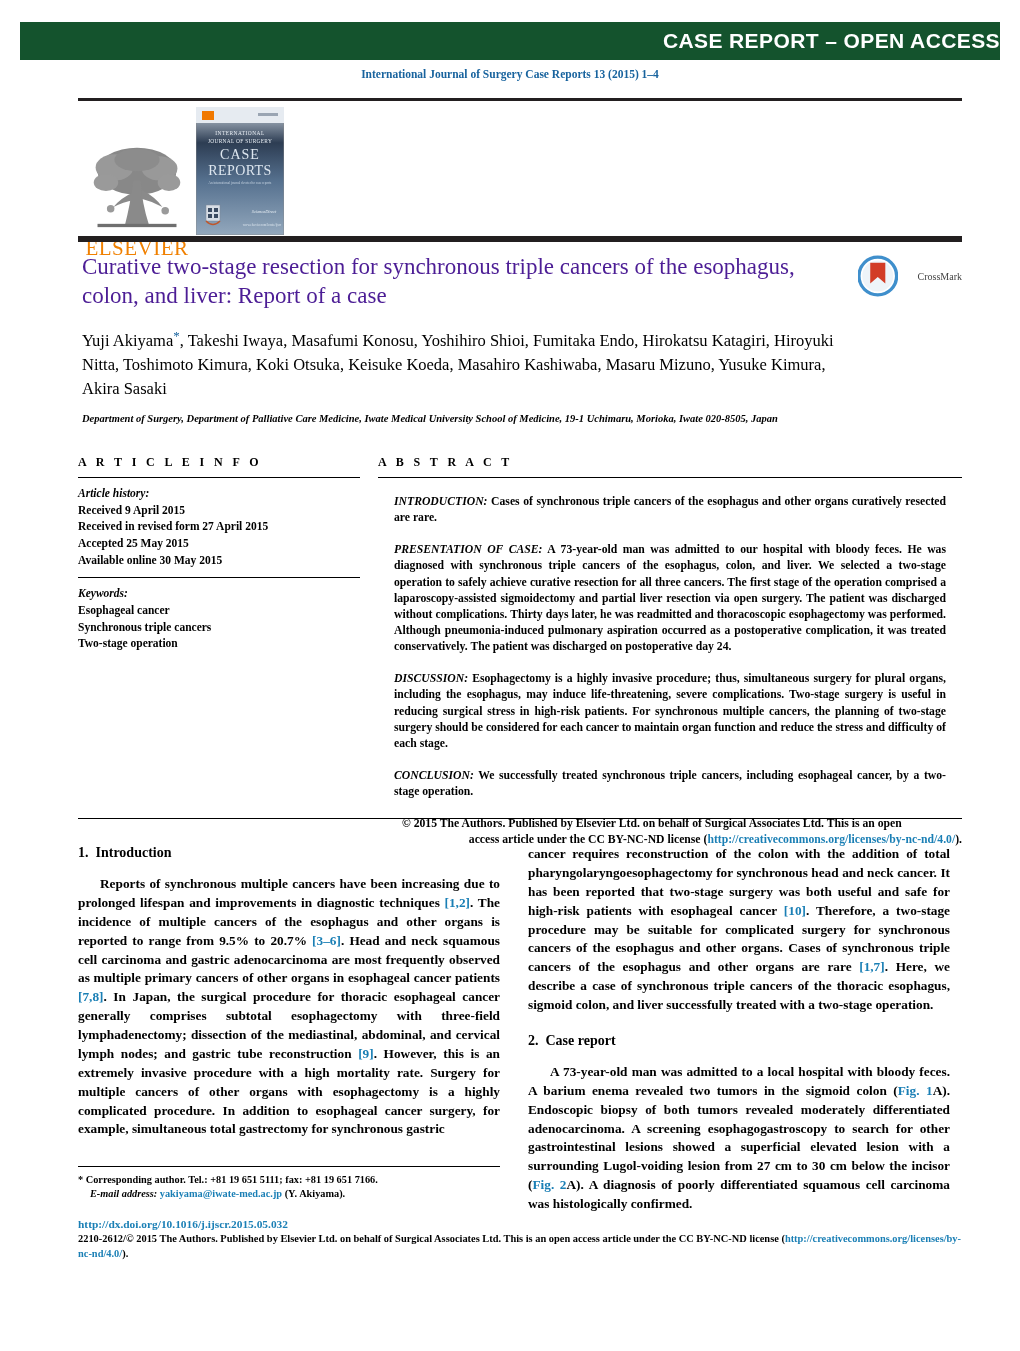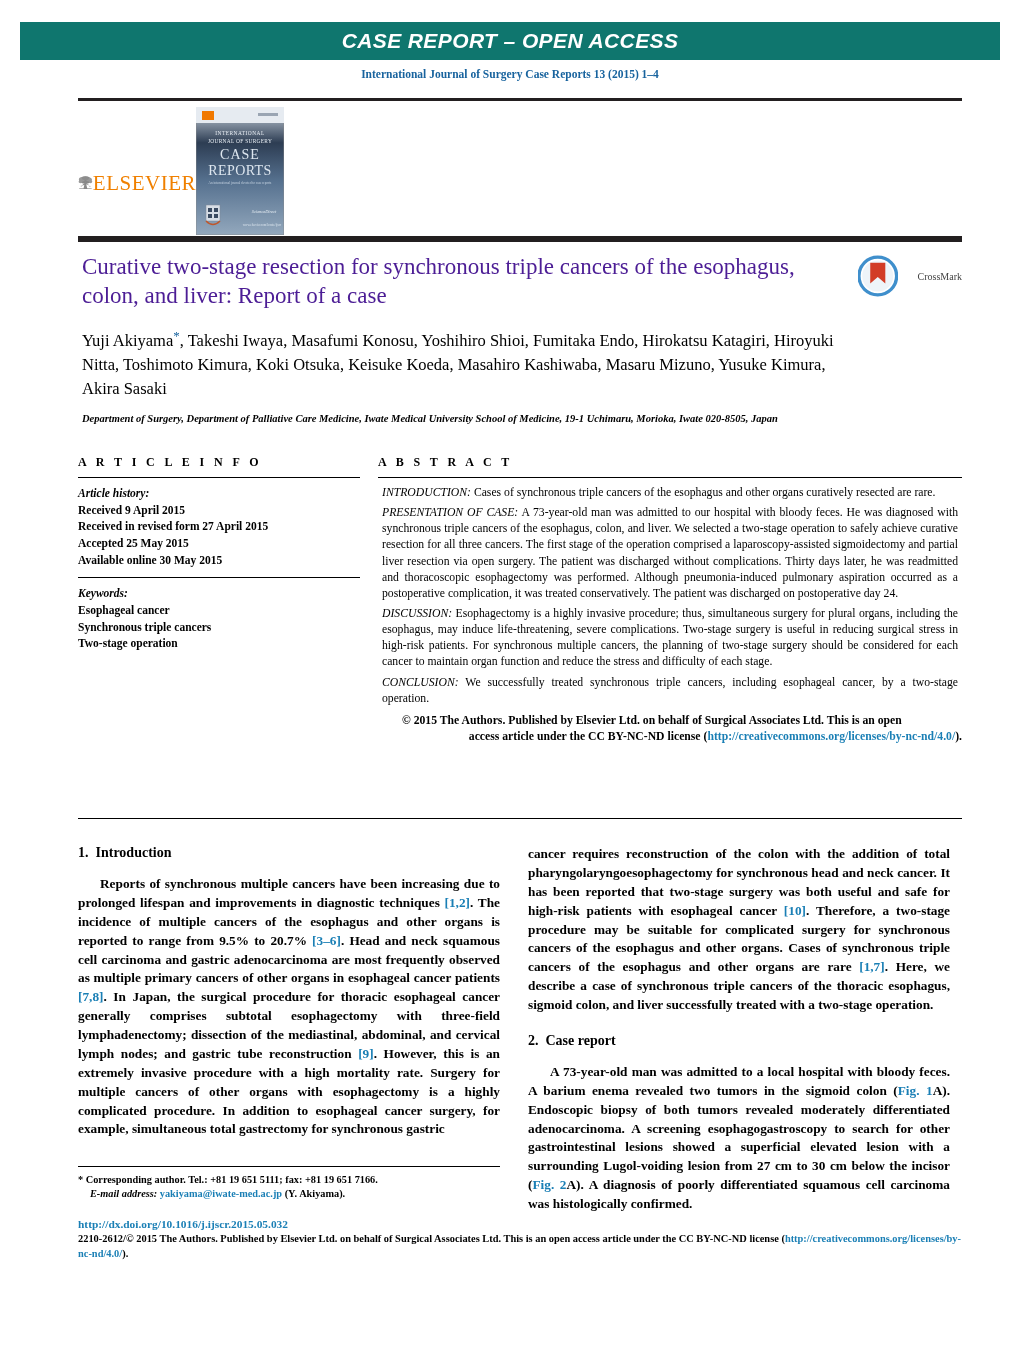--- a/index.html
+++ b/index.html
@@ -13,22 +13,22 @@
     color: #000000;
     position: relative;
     overflow: hidden;
   }
 
   
   .oa-banner {
     position: absolute;
     left: 20px; top: 22px;
     width: 980px; height: 38px;
-    background: #0f766e;
-    display: flex; align-items: center; justify-content: center; font-style: italic;
+    background: #14532d;
+    display: flex; align-items: center; justify-content: flex-end;
   }
   .oa-banner-text {
     font-family: "Liberation Sans", sans-serif;
     font-weight: bold;
     font-size: 21px;
     letter-spacing: 0.4px;
     color: #ffffff;
   }
 
   
@@ -49,21 +49,21 @@
     width: 884px;
     border-top: 3px solid #231f20;
     padding-top: 6px;
     display: flex;
     align-items: stretch;
   }
   .elsevier-block {
     width: 118px;
     flex: 0 0 118px;
     display: flex;
-    flex-direction: row;
+    flex-direction: column;
     align-items: center;
     justify-content: flex-end;
     padding-bottom: 8px;
   }
   .tree-logo { width: 96px; height: 94px; display:block; }
   .elsevier-word {
     font-family: "Liberation Serif", serif;
     font-size: 21px;
     letter-spacing: 0.5px;
     color: #F08000;
@@ -195,25 +195,25 @@
   }
   .ai-line {
     font-family: "Liberation Serif", serif;
     font-weight: bold;
     font-size: 11.5px;
     line-height: 1.45;
   }
 
   .abs-para {
     font-family: "Liberation Serif", serif;
-    font-weight: normal;
+    font-weight: bold;
     font-size: 11.7px;
     line-height: 1.38;
     text-align: justify;
-    margin: 4px;
+    margin: 16px;
   }
   .abs-para .lead {
     font-style: italic;
   }
   .abs-copy {
     font-family: "Liberation Serif", serif;
     font-weight: bold;
     font-size: 11.7px;
     line-height: 1.38;
     text-align: justify;

